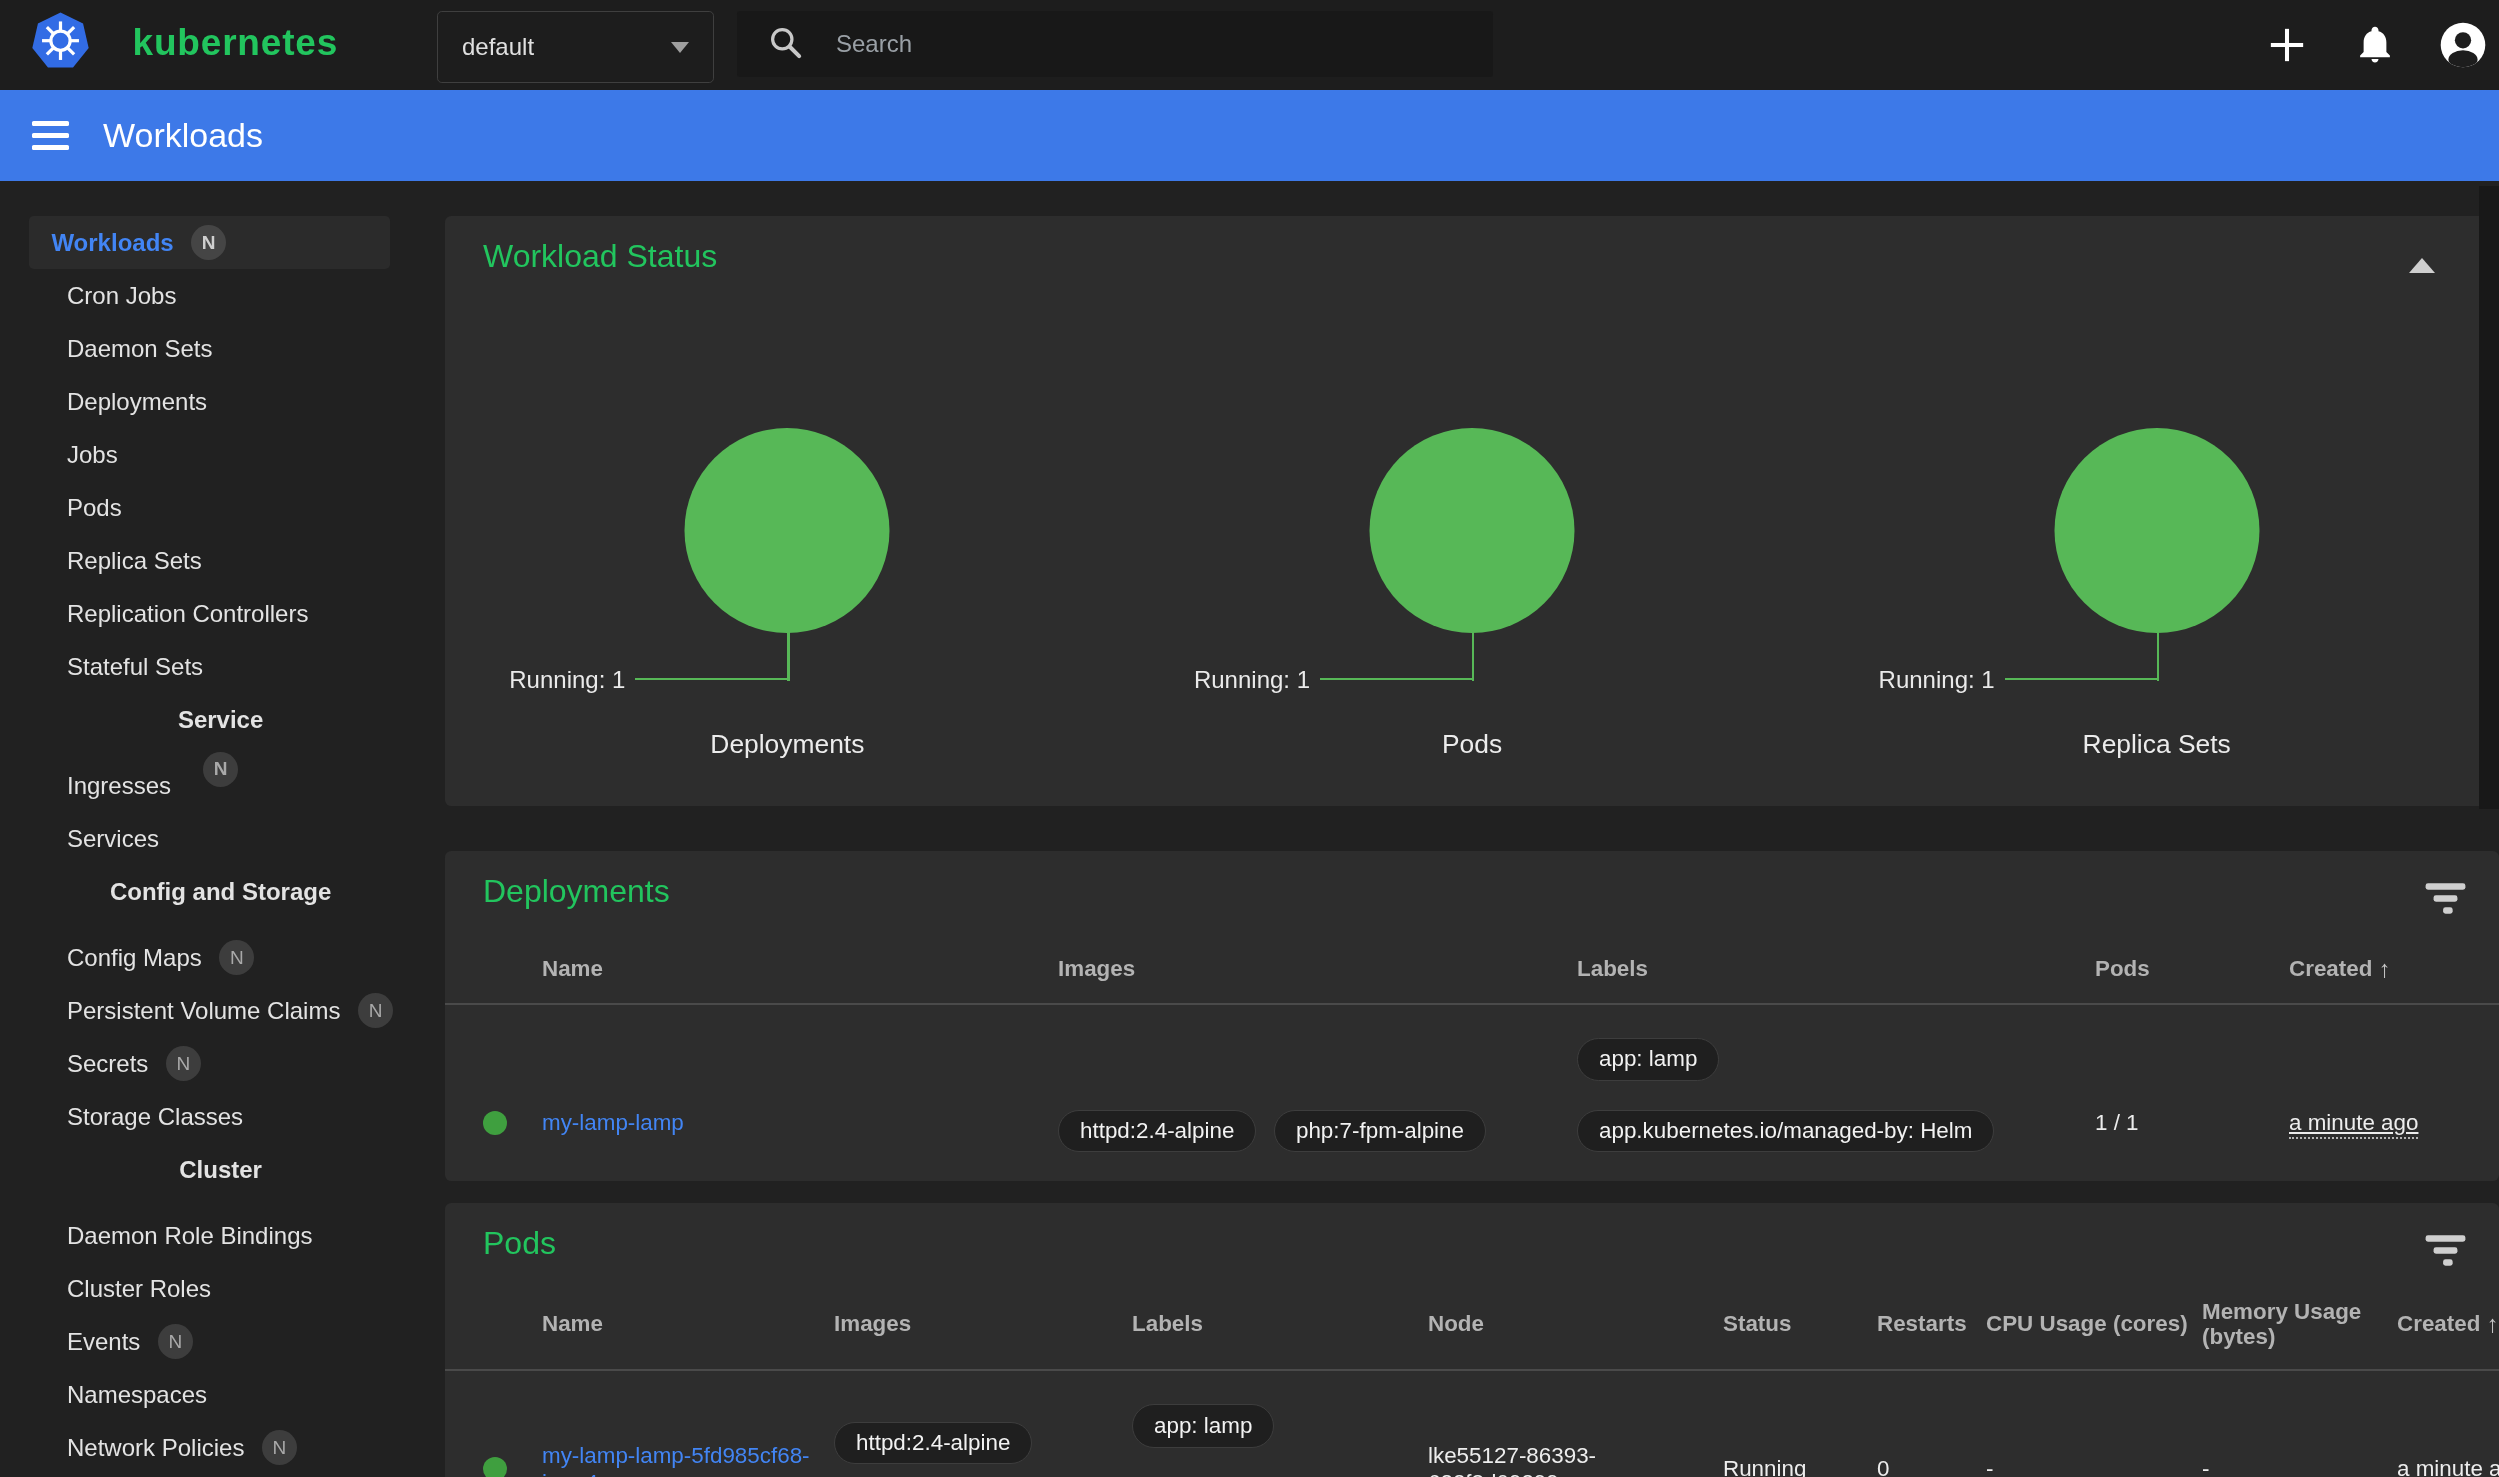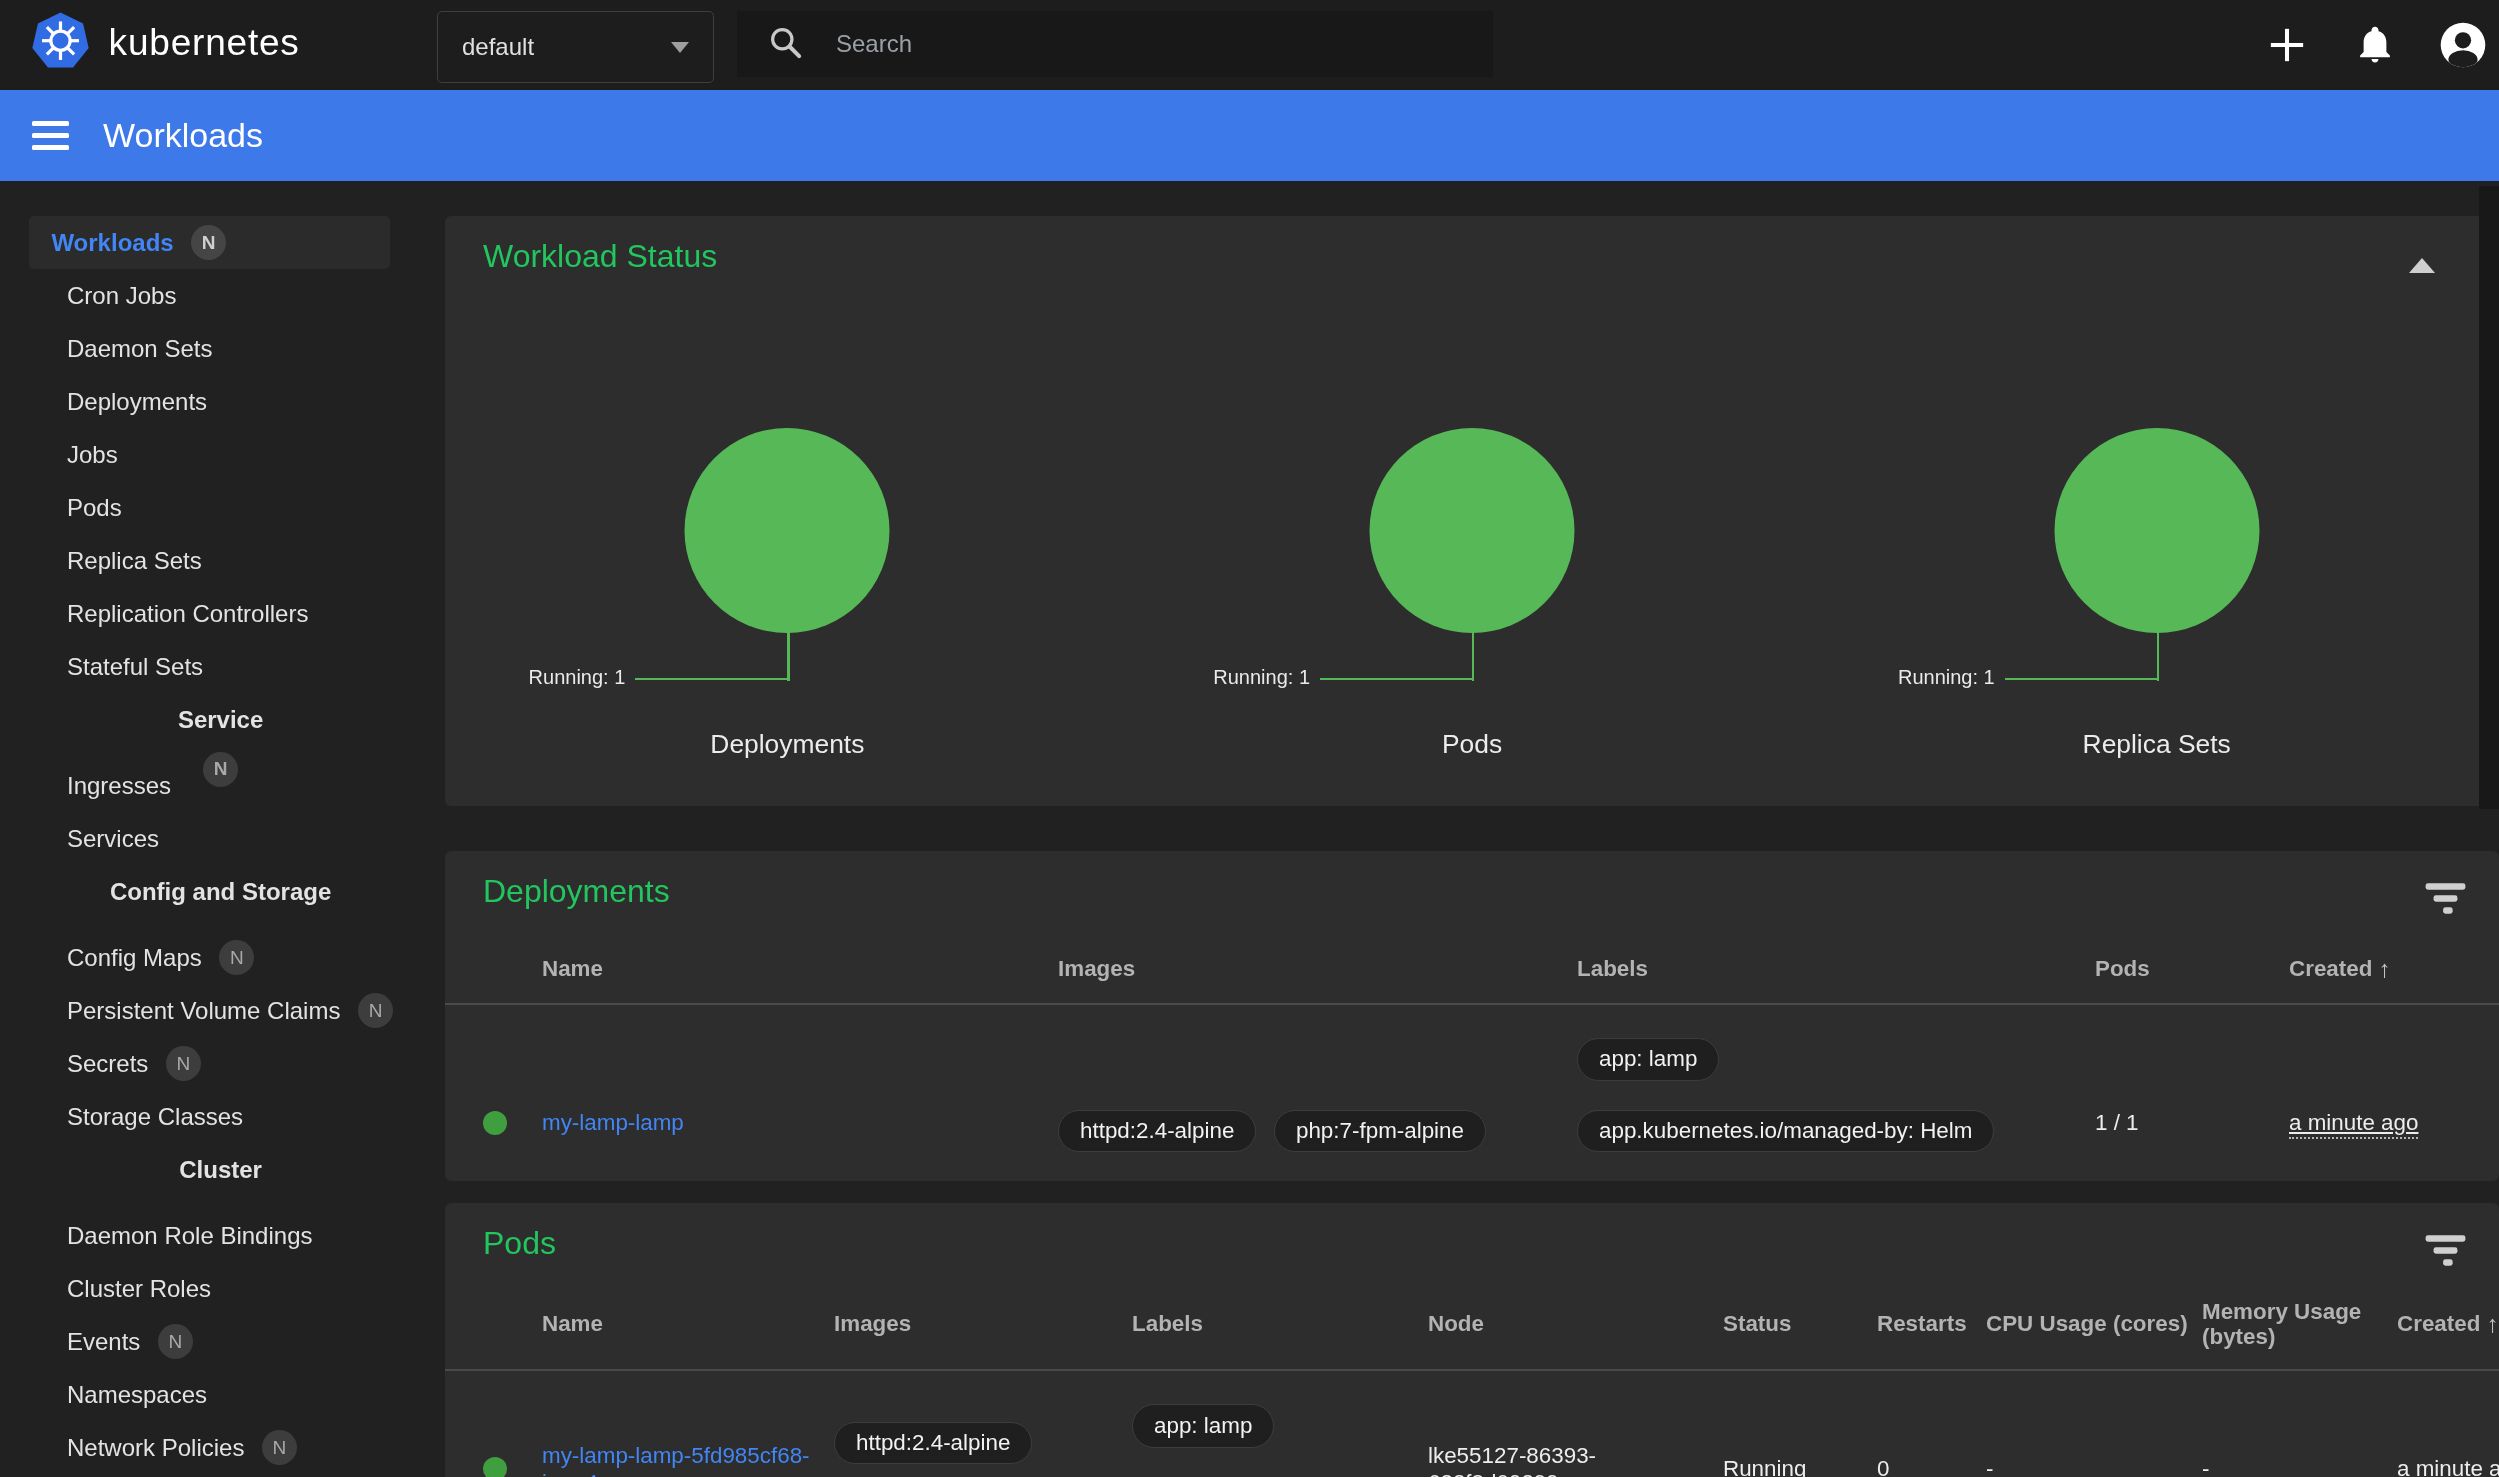--- a/index.html
+++ b/index.html
@@ -4,21 +4,21 @@
 <style>
   html,body{margin:0;padding:0;overflow:hidden;}
   body{
     width:2500px;height:1477px;position:relative;
     background:#212121;color:#e8e8e8;
     font-family:"Liberation Sans",sans-serif;
   }
   
   .topbar{position:absolute;top:0;left:0;width:2500px;height:90px;background:#1d1d1d;z-index:10;}
   .logo{position:absolute;left:30px;top:11.2px;display:flex;align-items:center;gap:17.6px;cursor:pointer;}
-  .logo-text{font-size:37px;font-weight:normal;color:#ffffff;letter-spacing:0.8px;}
+  .logo-text{font-size:37px;font-weight:bold;color:#22c55e;letter-spacing:0.8px;margin-left:24px;}
   .ns-select{position:absolute;left:437px;top:11.2px;width:277px;height:72px;border:1.6px solid #3f3f3f;border-radius:4.8px;
     display:flex;align-items:center;padding:0 24px;box-sizing:border-box;cursor:pointer;}
   .ns-value{flex:1;font-size:24px;color:#e0e0e0;}
   .caret-down{width:0;height:0;border-left:9.6px solid transparent;border-right:9.6px solid transparent;border-top:11.2px solid #9e9e9e;}
   .searchbox{position:absolute;left:737px;top:11.2px;width:756px;height:66px;background:#181818;border-radius:3.2px;
     display:flex;align-items:center;padding-left:30px;gap:30px;box-sizing:border-box;}
   .search-input{background:transparent;border:none;outline:none;font-size:24px;color:#e8e8e8;flex:1;font-family:inherit;}
   .search-input::placeholder{color:#9aa0a6;}
   .topbar-icons{position:absolute;right:11.2px;top:0;height:90px;display:flex;align-items:center;gap:37px;}
   .tb-icon{width:51px;height:51px;display:flex;align-items:center;justify-content:center;cursor:pointer;}
@@ -43,21 +43,21 @@
   .card-head{display:flex;justify-content:space-between;align-items:flex-start;padding:22.4px 32px 0 38px;}
   
   #card-workload{top:216px;height:590px;}
   .collapse-btn{position:absolute;top:37px;right:61px;width:32px;height:24px;display:flex;align-items:center;justify-content:center;cursor:pointer;}
   .tri-up{width:0;height:0;border-left:13.6px solid transparent;border-right:13.6px solid transparent;border-bottom:15px solid #cfcfcf;}
   .pies{position:absolute;inset:0;display:flex;}
   .pie-wrap{flex:1;position:relative;}
   .pie-circle{position:absolute;top:212px;left:50%;transform:translateX(-50%);width:205px;height:205px;border-radius:50%;}
   .elbow-v{position:absolute;top:415px;left:50%;width:2.4px;height:50px;}
   .elbow-h{position:absolute;top:462px;right:50%;width:152px;height:2.4px;}
-  .run-label{position:absolute;top:450px;right:calc(50% + 162px);font-size:20px;color:#eaeaea;white-space:nowrap;}
+  .run-label{position:absolute;top:450px;right:calc(50% + 162px);font-size:24px;color:#eaeaea;white-space:nowrap;}
   .pie-title{position:absolute;top:513px;left:0;width:100%;text-align:center;font-size:26.4px;color:#ececec;}
   
   .filter-btn{cursor:pointer;margin-top:6.4px;}
   .grid-head{color:#b3b3b3;font-size:22.4px;font-weight:bold;}
   .divider{height:1.6px;background:#4a4a4a;margin-top:11.2px;}
   .dep-grid{display:grid;grid-template-columns:59px 516px 519px 518px 194px 1fr;padding:0 38px;align-items:center;}
   .pods-grid{display:grid;grid-template-columns:59px 292px 298px 296px 295px 154px 109px 216px 195px 1fr;padding:0 38px;align-items:center;}
   .dep-grid.grid-head{margin-top:27px;min-height:45px;}
   .pods-grid.grid-head{margin-top:19px;min-height:67px;}
   .grid-row{font-size:22.4px;color:#ededed;}

